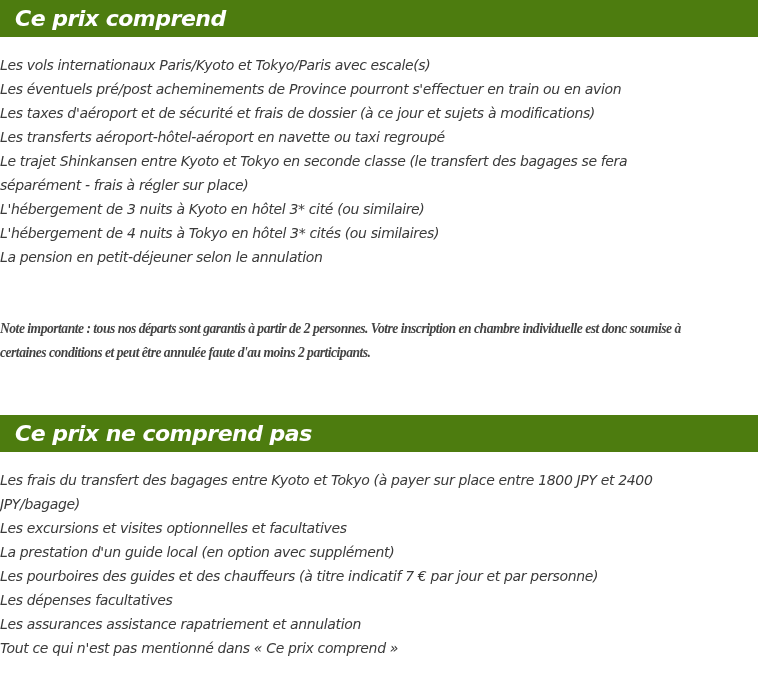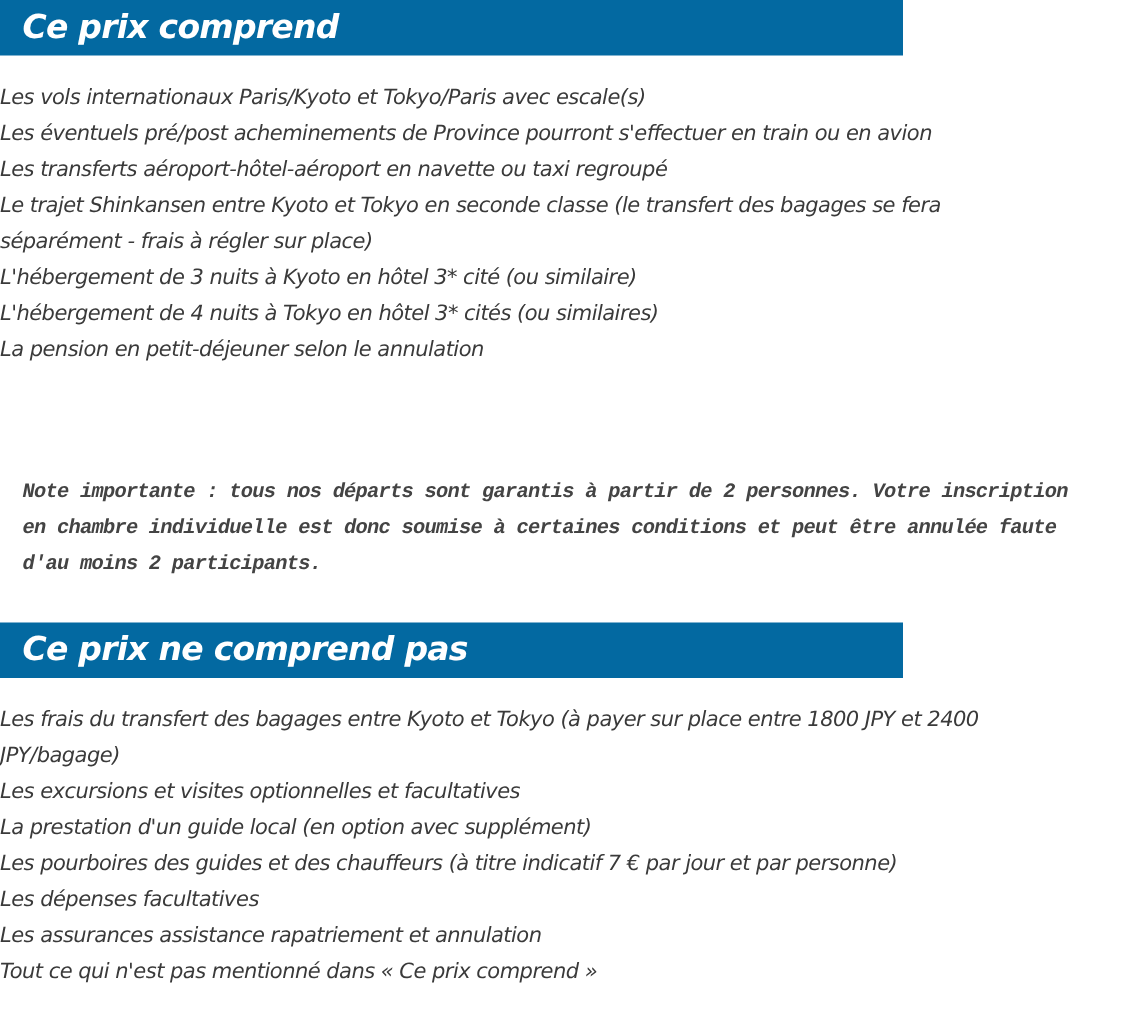--- a/index.html
+++ b/index.html
@@ -1,37 +1,38 @@
 <!DOCTYPE html>
 <html><head>
   <meta charset="utf-8">
   <style>
     html, body { margin: 0; padding: 0; background: #ffffff; }
     body { width: 758px; height: 676px; overflow: hidden; position: relative;
            font-family: "DejaVu Sans", sans-serif; }
-    .band { position: absolute; left: 0; width: 602px; height: 37px; background: #0369a1; }
+    .band { position: absolute; left: 0; width: 758px; height: 37px; background: #4d7c0f; }
     .band h2 { margin: 0; padding-left: 15px; color: #ffffff; font-style: italic; font-weight: bold;
                font-size: 22px; line-height: 37px; font-family: "DejaVu Sans", sans-serif; letter-spacing: -0.5px; }
     .list { position: absolute; left: 0; width: 685px; }
     .list p { margin: 0; font-style: italic; font-size: 14px; line-height: 24px; color: #3a3a3a;
               letter-spacing: -0.35px; font-family: "DejaVu Sans", sans-serif; }
-    .note { position: absolute; left: 15px; top: 317px; width: 716px; margin: 0;
+    .note { position: absolute; left: 0; top: 317px; width: 716px; margin: 0;
             font-style: italic; font-weight: bold; font-size: 13.6px; line-height: 24px; color: #444;
-            letter-spacing: -0.5px; font-family: Liberation Mono, monospace; }
+            letter-spacing: -0.5px; font-family: Liberation Serif, serif; }
   </style>
 </head>
 <body>
 
 <div class="band" style="top:0;">
   <h2>Ce prix comprend</h2>
 </div>
 
 <div class="list" style="top:53px;">
   <p>Les vols internationaux Paris/Kyoto et Tokyo/Paris avec escale(s)</p>
   <p>Les éventuels pré/post acheminements de Province pourront s'effectuer en train ou en avion</p>
+  <p>Les taxes d'aéroport et de sécurité et frais de dossier (à ce jour et sujets à modifications)</p>
   <p>Les transferts aéroport-hôtel-aéroport en navette ou taxi regroupé</p>
   <p>Le trajet Shinkansen entre Kyoto et Tokyo en seconde classe  (le transfert des bagages se fera séparément - frais à régler sur place)</p>
   <p>L'hébergement de 3 nuits à Kyoto en hôtel 3* cité (ou similaire)</p>
   <p>L'hébergement de 4 nuits à Tokyo en hôtel 3* cités (ou similaires)</p>
   <p>La pension en petit-déjeuner selon le annulation</p>
 </div>
 
 <p class="note">Note importante : tous nos départs sont garantis à partir de 2 personnes. Votre inscription en chambre individuelle est donc soumise à certaines conditions et peut être annulée faute d'au moins 2 participants.</p>
 
 <div class="band" style="top:415px;">

